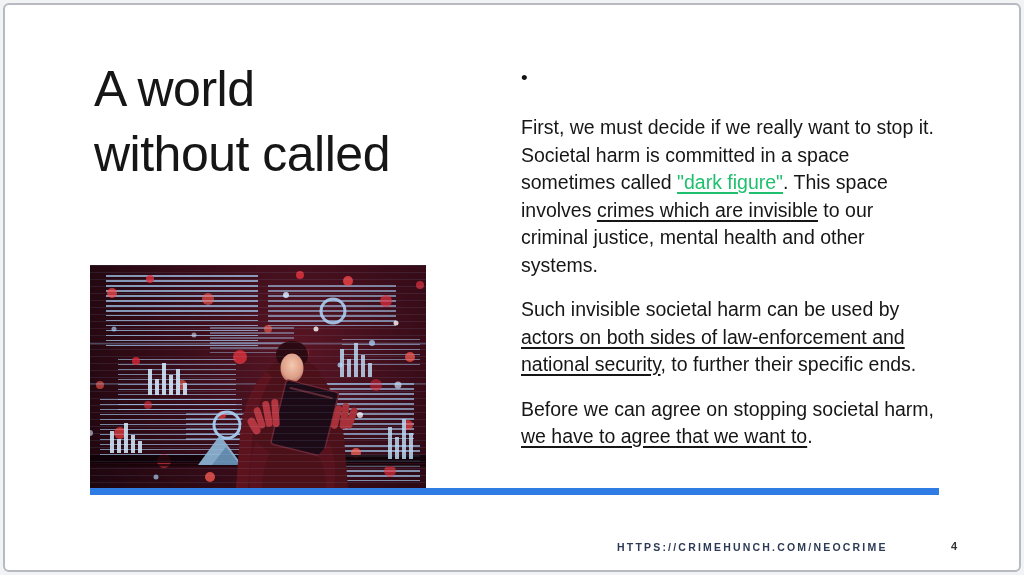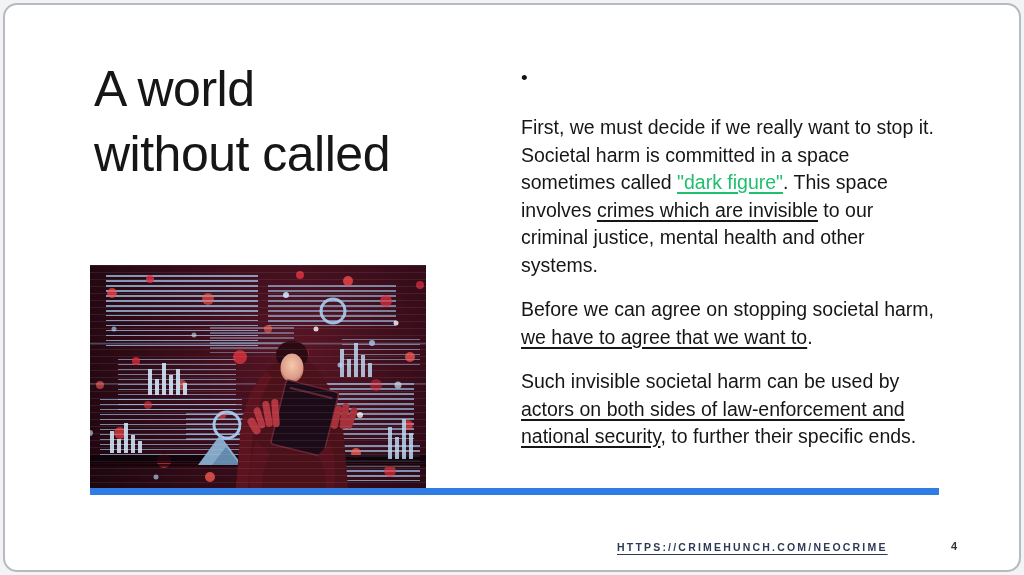--- a/index.html
+++ b/index.html
@@ -7,21 +7,21 @@
     --link-green:#1fc06d;
     --footer-navy:#2c3a55;
     --text:#161616;
     --border-gray:#b7bac0;
   }
   *{box-sizing:border-box;margin:0;padding:0;}
   html,body{width:1024px;height:575px;overflow:hidden;background:#f2f3f4;}
   body{font-family:"Liberation Sans","DejaVu Sans",sans-serif;color:var(--text);}
   .slide{
     position:absolute;inset:3px;background:#ffffff;
-    border:2px solid var(--border-gray);border-radius:14px;
+    border:2px solid var(--border-gray);border-radius:6px;
   }
   
   .title{
     position:absolute;left:89px;top:52px;
     font-size:50px;line-height:65px;font-weight:400;
     letter-spacing:-0.5px;color:var(--text);
   }
   .title span{display:block;}
   
   .right-col{position:absolute;left:516px;top:52px;width:414px;}
@@ -43,21 +43,21 @@
   .photo .textlines{
     position:absolute;
     background:repeating-linear-gradient(to bottom, rgba(165,205,245,.85) 0 1.5px, transparent 1.5px 5px);
   }
   .photo svg{position:absolute;inset:0;}
   
   .divider{position:absolute;left:85px;top:483px;width:849px;height:7px;background:var(--accent-blue);}
   .footer-url{
     position:absolute;left:612px;top:536px;
     font-size:10.5px;font-weight:700;letter-spacing:2.2px;
-    color:var(--footer-navy);text-decoration:underline;text-underline-offset:3px;cursor:pointer;
+    color:var(--footer-navy);text-underline-offset:3px;cursor:pointer;
     white-space:nowrap;
   }
   .page-number{position:absolute;left:946px;top:535px;font-size:11px;font-weight:700;color:#333;}
 </style>
 </head>
 <body>
 
 <div class="slide">
 
   <h1 class="title">
@@ -203,22 +203,22 @@
     </svg>
     <div class="scanlines"></div>
   </figure>
 
   <div class="right-col">
     <h2 class="heading">
       <span class="bullet">•</span>
     </h2>
     <div class="body-text">
       <p><span class="seg-plain">First, we must decide if we really want to stop it. Societal harm is committed in a space sometimes called </span><span class="seg-link-green">"dark figure"</span><span class="seg-plain">. This space involves </span><span class="seg-underline">crimes which are invisible</span><span class="seg-plain"> to our criminal justice, mental health and other systems.</span></p>
+      <p><span class="seg-plain">Such invisible societal harm can be used by </span><span class="seg-underline">actors on both sides of law-enforcement and national security</span><span class="seg-plain">, to further their specific ends.</span></p>
       <p><span class="seg-plain">Before we can agree on stopping societal harm, </span><span class="seg-underline">we have to agree that we want to</span><span class="seg-plain">.</span></p>
-      <p><span class="seg-plain">Such invisible societal harm can be used by </span><span class="seg-underline">actors on both sides of law-enforcement and national security</span><span class="seg-plain">, to further their specific ends.</span></p>
     </div>
   </div>
 
   <div class="divider"></div>
 
   <a class="footer-url">HTTPS://CRIMEHUNCH.COM/NEOCRIME</a>
   <div class="page-number">4</div>
 
 </div>
 

